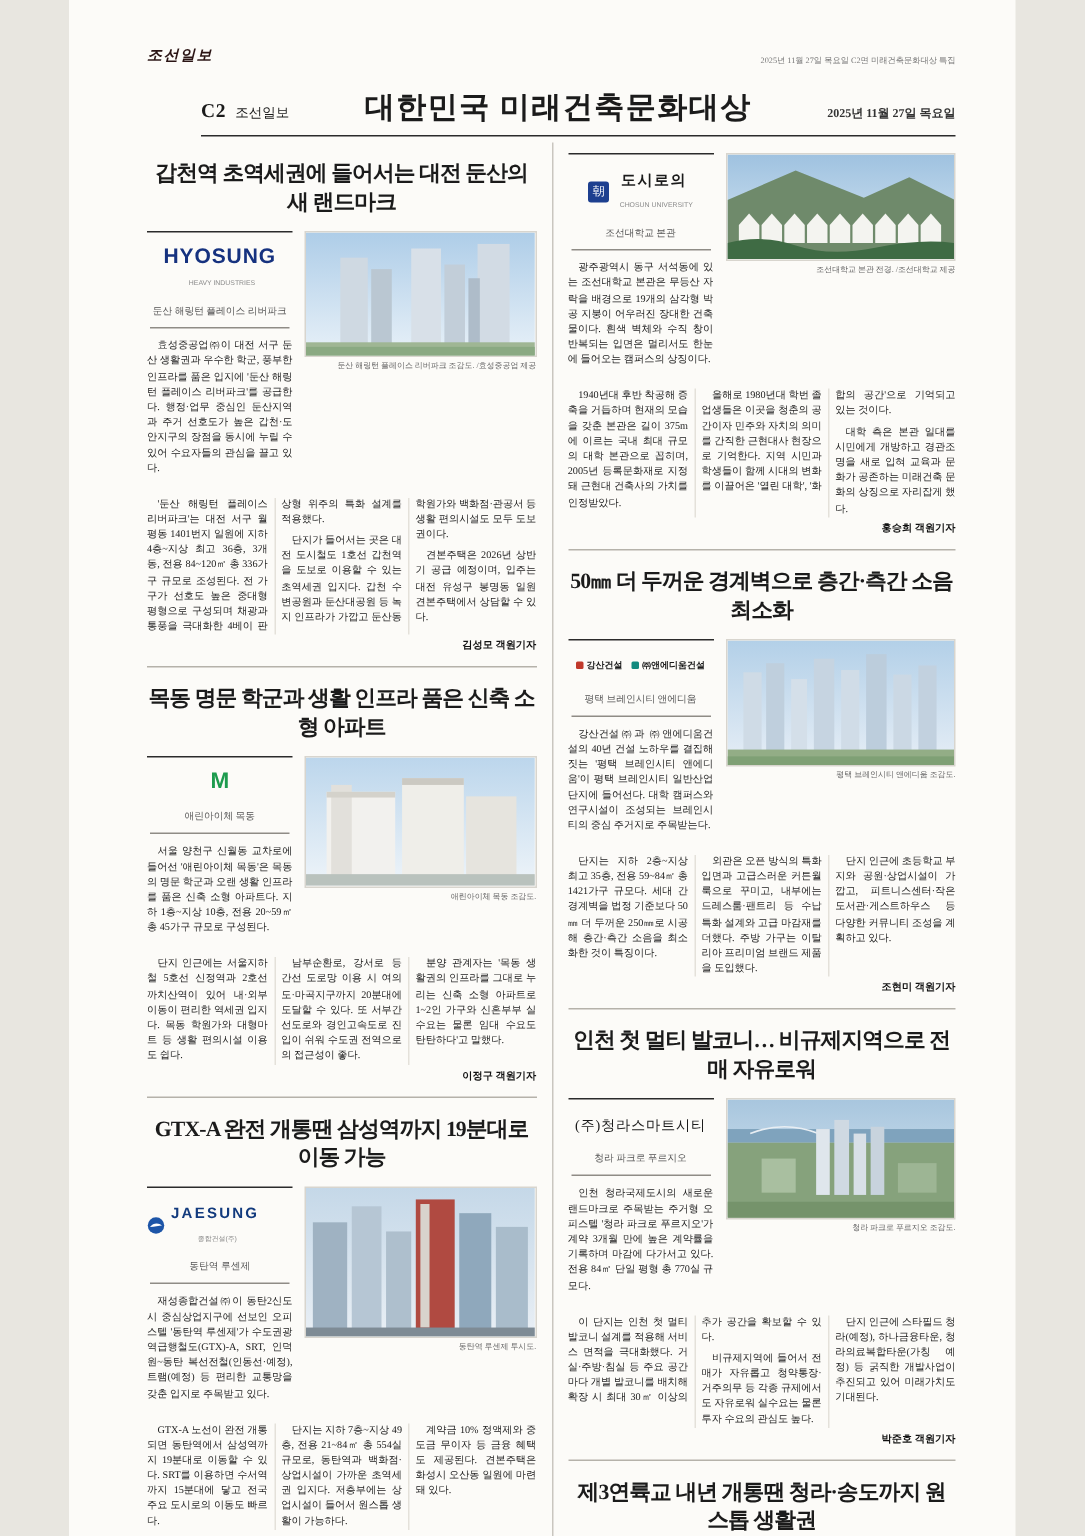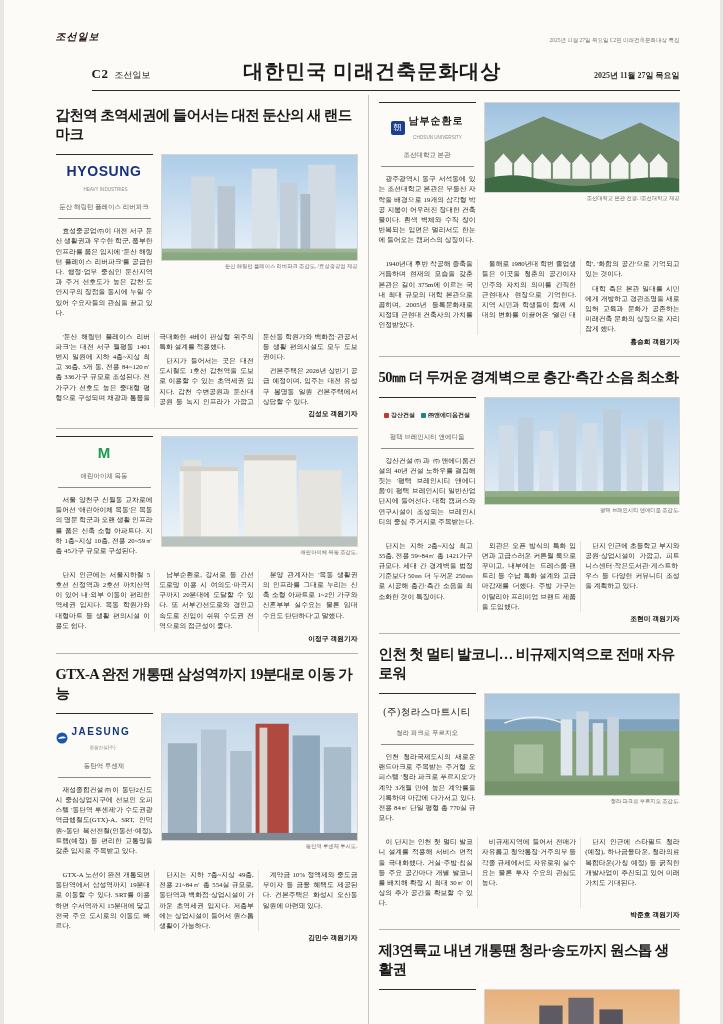--- a/index.html
+++ b/index.html
@@ -1,34 +1,34 @@
 <!DOCTYPE html>
 <html><head>
 <meta charset="utf-8">
 <style>
   html,body{margin:0;padding:0;}
   body{background:#e8e6e0;font-family:"Liberation Serif",serif;color:#1b1b1b;}
-  .page{width:716px;height:1024px;background:#fcfbf8;margin:0 auto;position:relative;overflow:hidden;box-sizing:border-box;padding:14px 40px 10px 52px;}
+  .page{width:631px;height:1024px;background:#fcfbf8;margin:0 auto;position:relative;overflow:hidden;box-sizing:border-box;padding:14px 40px 10px 52px;}
   
   .toprow{display:flex;justify-content:space-between;align-items:flex-end;height:30px;margin-bottom:14px;}
   .masthead{font-style:italic;font-weight:bold;font-size:10px;color:#2a1414;letter-spacing:1px;}
   .edition{font-size:5.5px;color:#777;}
   
   .header{display:flex;justify-content:space-between;align-items:baseline;border-bottom:1.5px solid #2b2b2b;padding-bottom:5px;margin-left:36px;}
   .h-left{font-size:9px;}
   .h-left b{font-size:13px;margin-right:6px;letter-spacing:0.5px;}
   .h-center{font-size:20px;font-weight:bold;letter-spacing:1px;}
   .h-right{font-size:8px;color:#333;font-weight:bold;}
   
   .cols{display:flex;margin-top:4px;}
   .colL{width:50%;box-sizing:border-box;padding-right:10px;}
   .colR{width:50%;box-sizing:border-box;padding-left:10px;border-left:1px solid #c9c6bf;}
   .article{border-bottom:1px solid #b5b2aa;padding:7px 0 9px;}
   .article.last{border-bottom:none;}
-  .headline{text-align:left;font-size:14.5px;font-weight:bold;letter-spacing:-0.6px;margin:4px 0 10px;}
+  .headline{text-align:center;font-size:14.5px;font-weight:bold;letter-spacing:-0.6px;margin:4px 0 10px;}
   .art-top{display:flex;gap:8px;align-items:flex-start;}
   .brand{width:97px;flex:none;border-top:1.2px solid #2b2b2b;padding-top:7px;}
   .logo{text-align:center;min-height:22px;line-height:1.1;}
   .project{text-align:center;font-size:6.5px;color:#555;margin:6px 2px 0;padding-bottom:6px;border-bottom:1px solid #8f8c86;}
   .lead{font-size:6.8px;line-height:1.5;text-align:justify;margin-top:7px;text-indent:7px;color:#222;}
   .imgbox{flex:1;min-width:0;}
   .photo{width:100%;display:block;border:1px solid #d8d5ce;box-sizing:border-box;}
   .caption{font-size:5.3px;color:#666;text-align:right;margin-top:2px;}
   .body3{column-count:3;column-gap:9px;column-rule:1px solid #e4e1da;font-size:6.8px;line-height:1.5;text-align:justify;margin-top:7px;color:#222;}
   .body3 p{margin:0 0 4px;text-indent:7px;}
@@ -101,20 +101,21 @@
         </div>
         <div class="body3">
           <p>'둔산 해링턴 플레이스 리버파크'는 대전 서구 월평동 1401번지 일원에 지하 4층~지상 최고 36층, 3개 동, 전용 84~120㎡ 총 336가구 규모로 조성된다. 전 가구가 선호도 높은 중대형 평형으로 구성되며 채광과 통풍을 극대화한 4베이 판상형 위주의 특화 설계를 적용했다.</p>
           <p>단지가 들어서는 곳은 대전 도시철도 1호선 갑천역을 도보로 이용할 수 있는 초역세권 입지다. 갑천 수변공원과 둔산대공원 등 녹지 인프라가 가깝고 둔산동 학원가와 백화점·관공서 등 생활 편의시설도 모두 도보권이다.</p>
           <p>견본주택은 2026년 상반기 공급 예정이며, 입주는 대전 유성구 봉명동 일원 견본주택에서 상담할 수 있다.</p>
         </div>
         <div class="byline">김성모 객원기자</div>
       </div>
 
       <div class="article">
+        <div class="headline">목동 명문 학군과 생활 인프라 품은 신축 소형 아파트</div>
         <div class="art-top">
           <div class="brand">
             <div class="logo">
               <span class="lg-m">M</span>
             </div>
             <div class="project">애린아이체 목동</div>
             <p class="lead">서울 양천구 신월동 교차로에 들어선 '애린아이체 목동'은 목동의 명문 학군과 오랜 생활 인프라를 품은 신축 소형 아파트다. 지하 1층~지상 10층, 전용 20~59㎡ 총 45가구 규모로 구성된다.</p>
           </div>
           <div class="imgbox">
             <svg class="photo" viewBox="0 0 200 112">
@@ -190,21 +191,21 @@
     </div>
 
     <div class="colR">
 
       <div class="article">
         <div class="art-top">
           <div class="brand">
             <div class="logo">
               <span class="lg-univ">
                   <span class="univ-mark">朝</span>
-                  <span><span class="lg-univ-txt">남부순환로</span><br><span class="lg-sub">CHOSUN UNIVERSITY</span></span>
+                  <span><span class="lg-univ-txt">도시로의</span><br><span class="lg-sub">CHOSUN UNIVERSITY</span></span>
                 </span>
             </div>
             <div class="project">조선대학교 본관</div>
             <p class="lead">광주광역시 동구 서석동에 있는 조선대학교 본관은 무등산 자락을 배경으로 19개의 삼각형 박공 지붕이 어우러진 장대한 건축물이다. 흰색 벽체와 수직 창이 반복되는 입면은 멀리서도 한눈에 들어오는 캠퍼스의 상징이다.</p>
           </div>
           <div class="imgbox">
             <svg class="photo" viewBox="0 0 200 92">
               <defs>
                   <linearGradient id="sky4" x1="0" y1="0" x2="0" y2="1">
                     <stop offset="0" stop-color="#9fc2e0"></stop>

